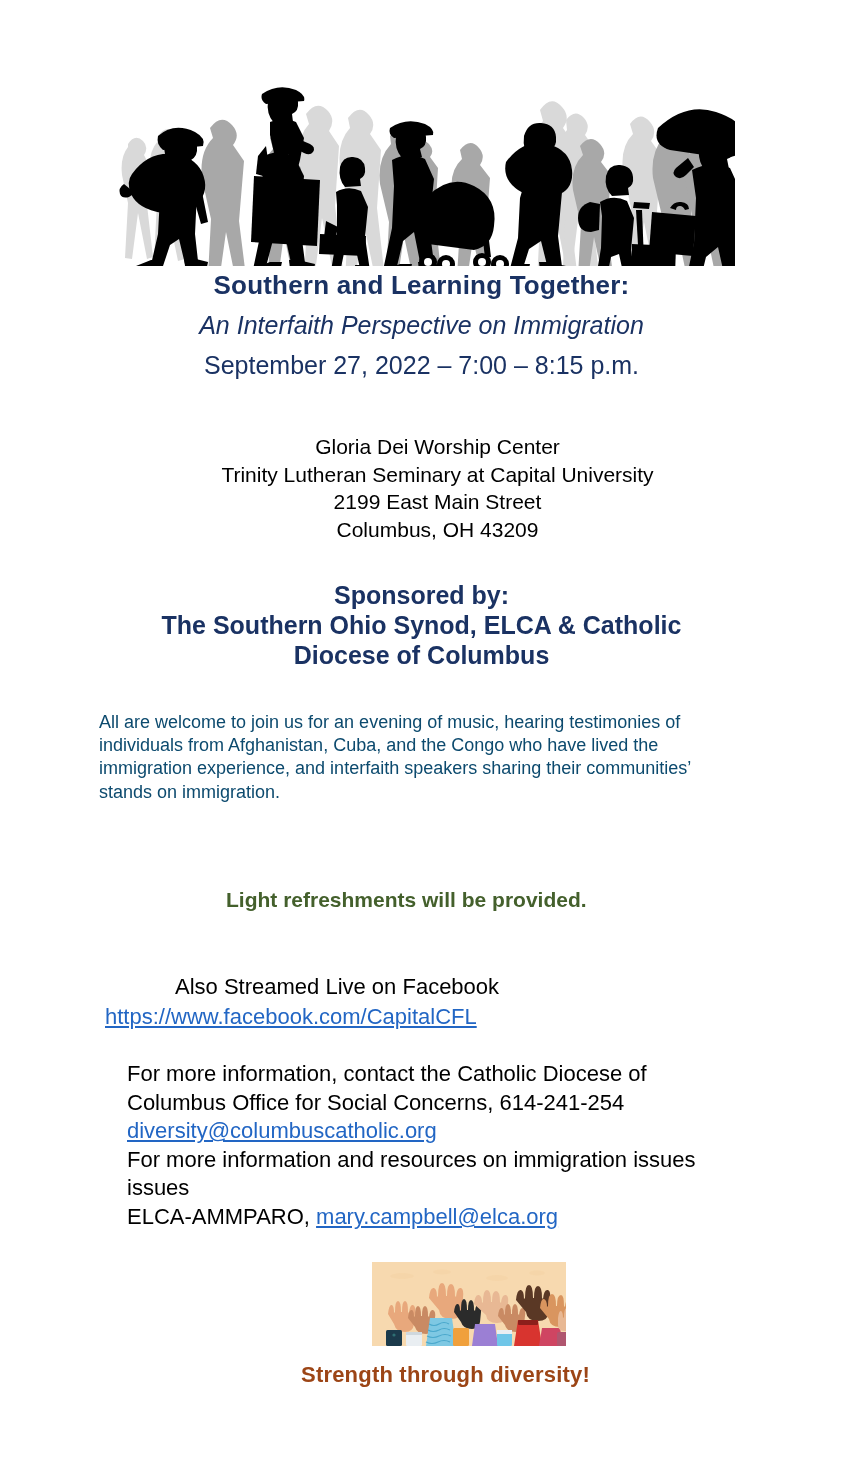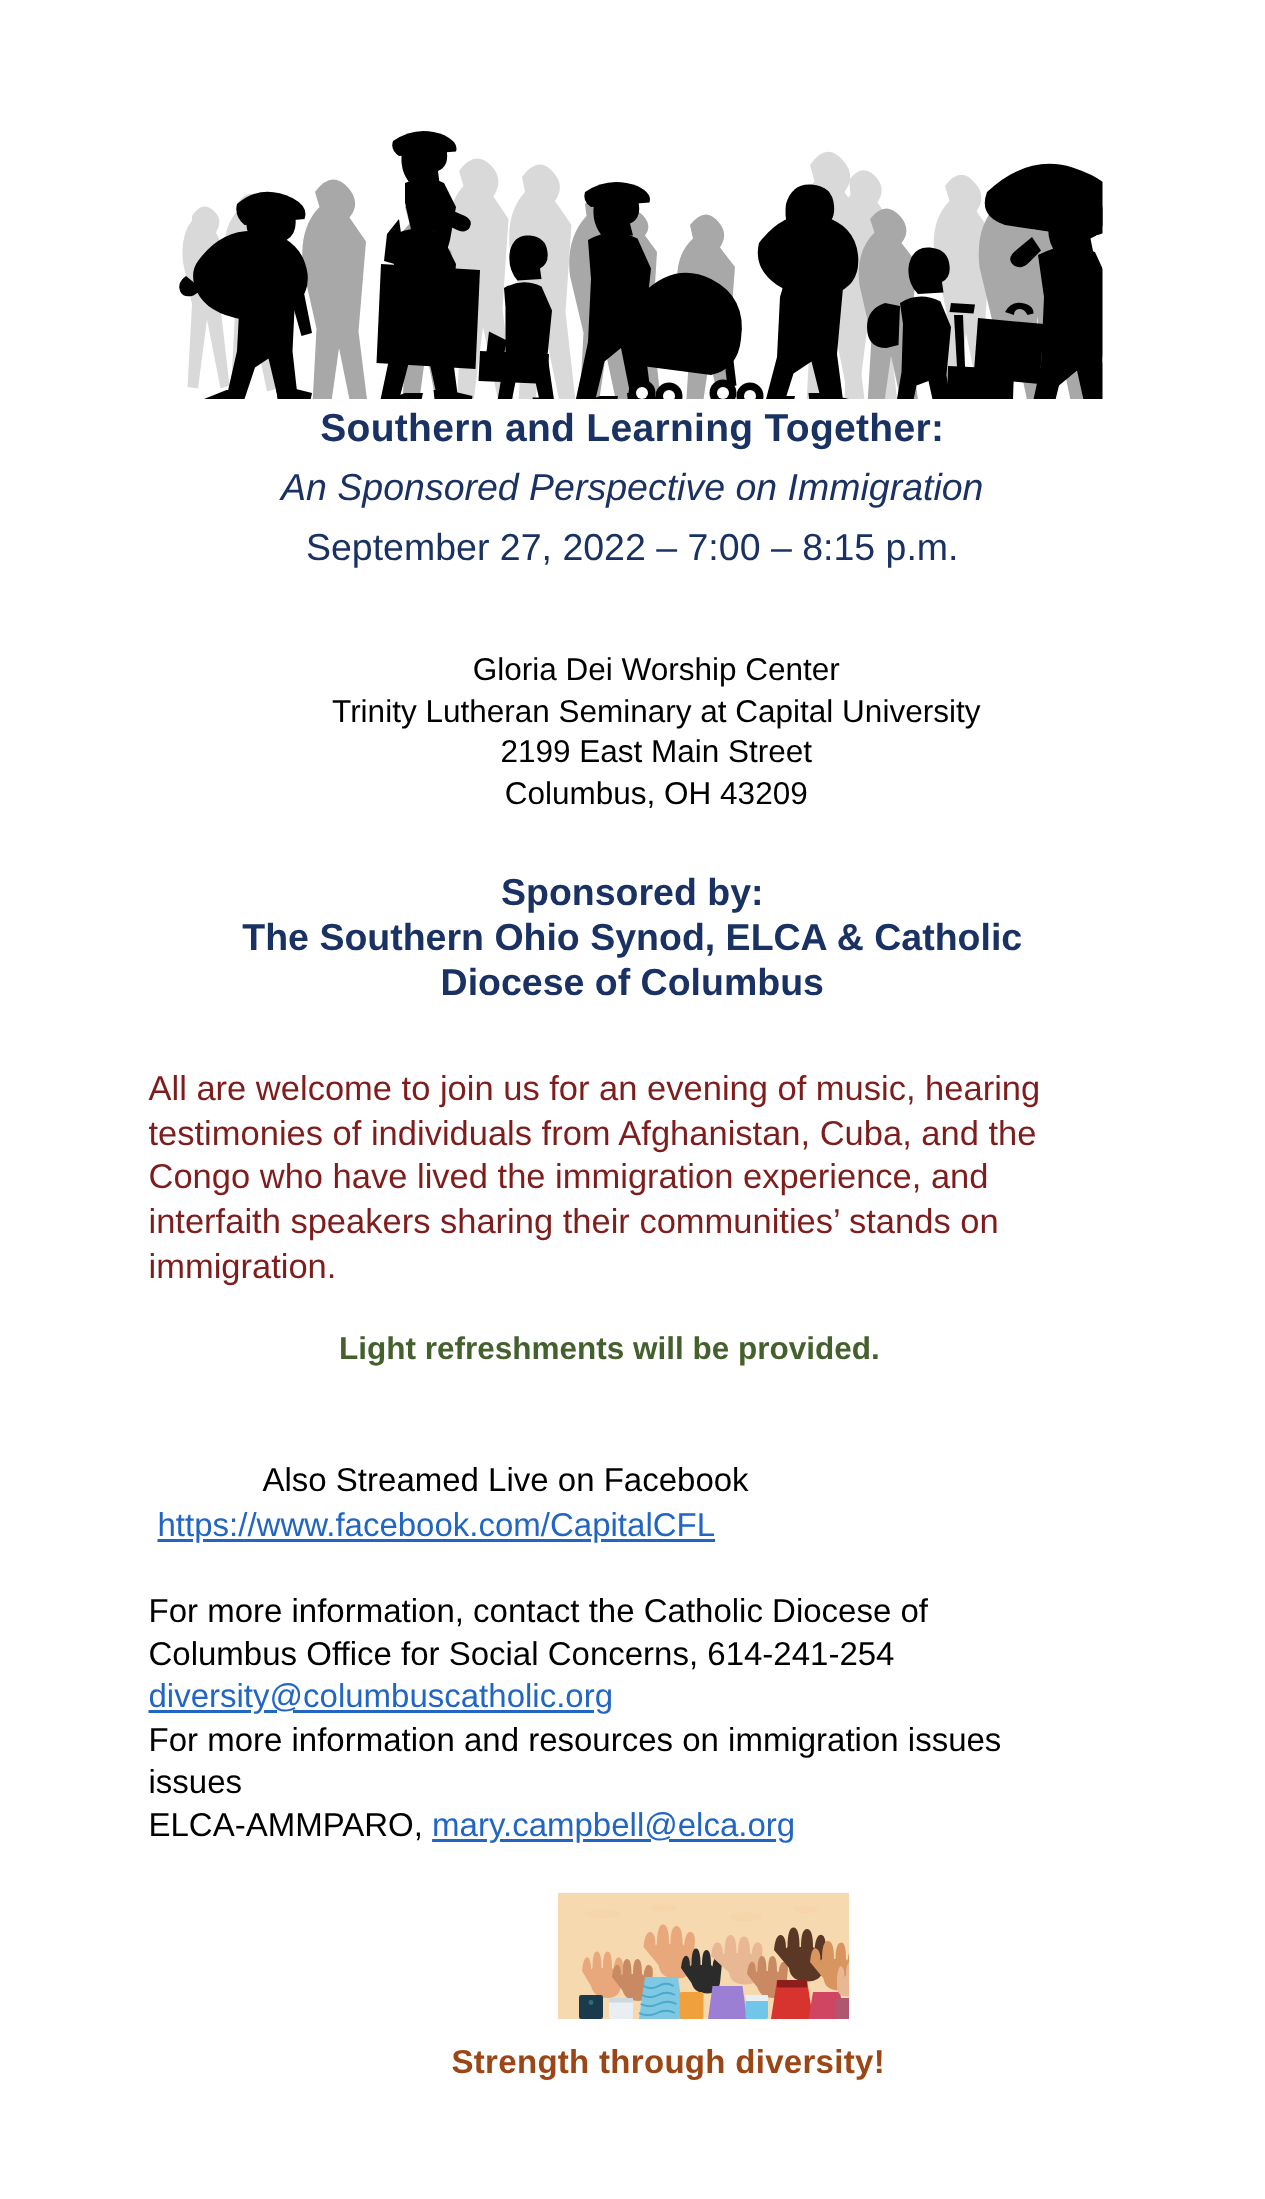--- a/index.html
+++ b/index.html
@@ -87,23 +87,23 @@
   }
 
   .body-col {
     position: absolute;
     left: 99px;
     width: 646px;
   }
 
   .para-main {
     top: 711px;
-    font-size: 23px;
+    font-size: 18px;
     line-height: 1.29;
-    color: #7f1d1d;
+    color: #0c4a6e;
   }
 
   .refreshments {
     top: 886px;
     font-size: 21px;
     font-weight: bold;
     color: #44602c;
     line-height: 1.35;
   }
   .refreshments .indent { display: inline-block; width: 127px; }
@@ -116,21 +116,21 @@
   }
   .facebook .fb-line1 { display: block; padding-left: 76px; }
   .facebook .fb-line2 { display: block; padding-left: 6px; }
 
   .contact {
     top: 1060px;
     font-size: 22px;
     line-height: 1.30;
     color: #000000;
   }
-  .contact .ln { display: block; }
+  .contact .ln { display: block; margin-left: 28px; }
 
   a.link, .link {
     color: #2266c4;
     text-decoration: underline;
   }
 
   
   .diversity-img {
     position: absolute;
     left: 372px;
@@ -257,21 +257,21 @@
         <path d="M618 184 l19 4 l-1 6 l-27-1 l-1-9 z"></path>
         <path d="M578 74 l-12 10 q-5 5 0 9 q5 3 10-2 l8-8 z"></path>
         <path d="M542 128 l44 4 l-3 40 l-44-4 z"></path>
         <path d="M560 124 q4-7 11-6 q8 1 8 7 l-4 1 q-2-4-5-4 q-4 0-4 4 z"></path>
       </g>
     </svg>
   </div>
 
   <div class="title-block">
     <div class="title-main">Southern and Learning Together:</div>
-    <div class="title-sub">An Sponsored Perspective on Immigration</div>
+    <div class="title-sub">An Interfaith Perspective on Immigration</div>
     <div class="title-date">September 27, 2022 – 7:00 – 8:15 p.m.</div>
   </div>
 
   <div class="venue-block">
     <div>Gloria Dei Worship Center</div>
     <div>Trinity Lutheran Seminary at Capital University</div>
     <div>2199 East Main Street</div>
     <div>Columbus, OH 43209</div>
   </div>
 

